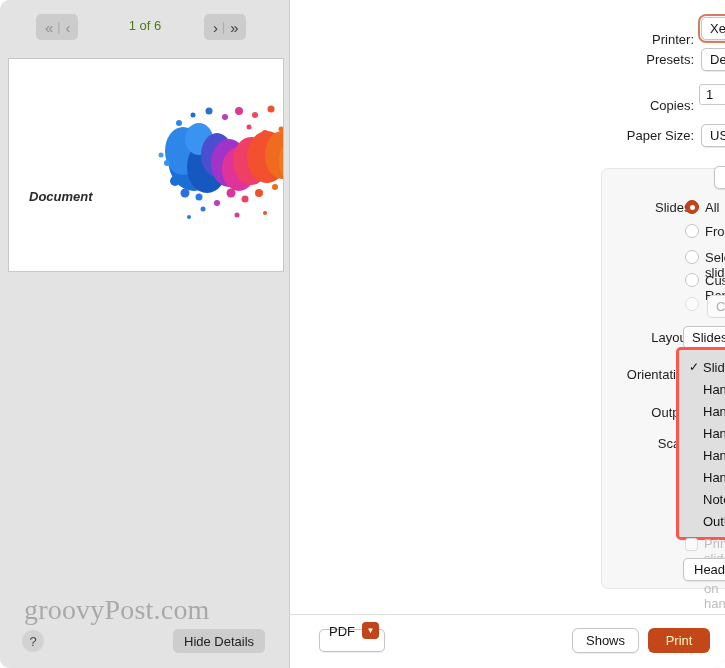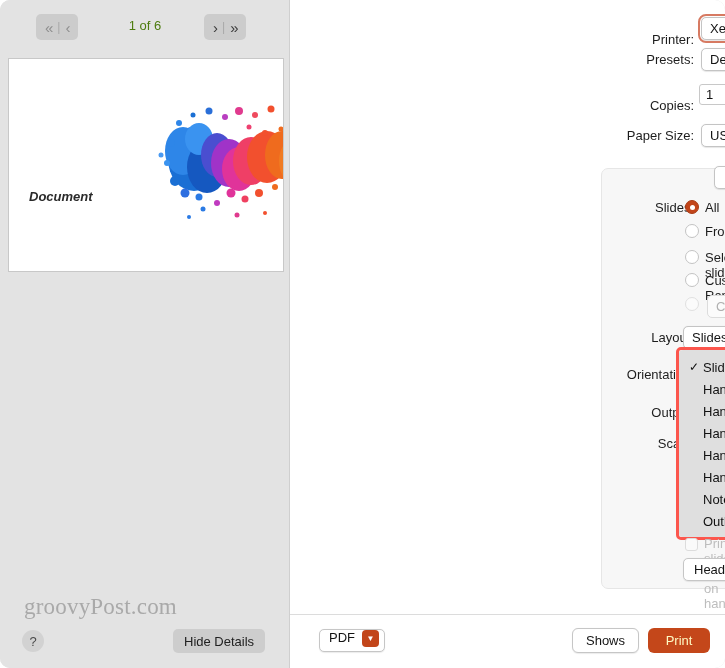--- a/index.html
+++ b/index.html
@@ -74,21 +74,21 @@
     font-family: "Liberation Sans", sans-serif;
   }
   #splatter {
     position: absolute; left: 130px; top: 30px;
     width: 160px; height: 150px;
   }
 
   #watermark {
     position: absolute; left: 24px; top: 594px;
     font-family: "Liberation Serif", serif;
-    font-size: 23px;
+    font-size: 28px;
     color: #a9a9a9;
     letter-spacing: 0.2px;
   }
   #help-button {
     position: absolute; left: 22px; top: 630px;
     width: 22px; height: 22px;
     border-radius: 50%;
     background: #d2d2d2;
     color: #4a4a4a;
     font-size: 13px;
@@ -250,21 +250,21 @@
     position: absolute; left: 290px; top: 614px;
     width: 435px; height: 1px;
     background: #dcdcdc;
   }
   #pdf-button {
     position: absolute; left: 319px; top: 629px;
     height: 23px; padding: 0 5px 12px 9px;
     background: #ffffff;
     border: 1px solid #c6c6c6;
     border-radius: 5px;
-    display: flex; align-items: flex-start; gap: 7px;
+    display: flex; align-items: flex-end; gap: 7px;
     font-size: 13px; color: #141414;
     box-shadow: 0 0.5px 1px rgba(0,0,0,0.08);
   }
   #pdf-button .chev {
     width: 17px; height: 17px;
     border-radius: 4px;
     background: #c2451a;
     color: #ffffff; font-size: 8px;
     display: flex; align-items: center; justify-content: center;
   }

